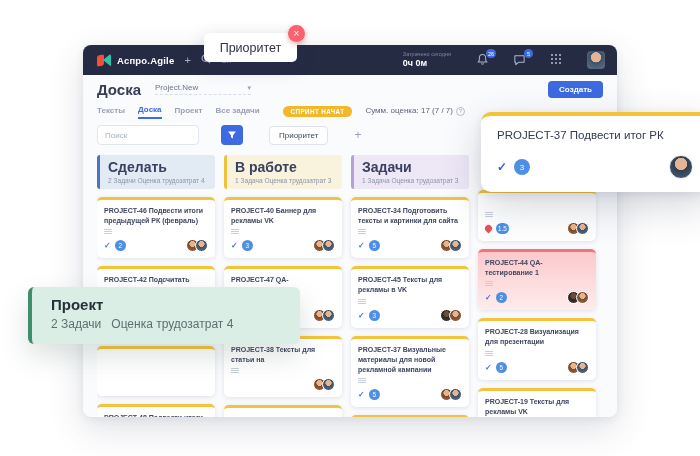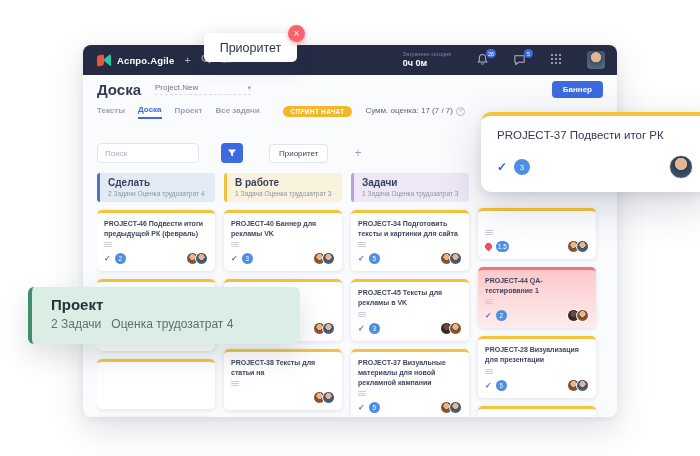--- a/index.html
+++ b/index.html
@@ -42,36 +42,36 @@
   .create-btn { margin-left:auto; background:#3d6ae0; color:#fff; font-size:8px; font-weight:600;
                 padding:4px 11px; border:none; border-radius:4px; cursor:pointer; }
   .row2 { display:flex; align-items:center; height:18px; margin-top:3px; gap:13px; }
   .tab { font-size:8px; color:#9aa1b5; font-weight:600; padding:2px 0 3px; cursor:pointer; }
   .tab.active { color:#3d6ae0; border-bottom:2px solid #3d6ae0; }
   .sprint-pill { margin-left:10px; background:#f2b82b; color:#fff; font-size:6.3px; font-weight:700;
                  letter-spacing:.4px; padding:2px 8px; border-radius:8px; white-space:nowrap; }
   .summary { font-size:8px; color:#5d6577; white-space:nowrap; }
   .help-ic { display:inline-flex; align-items:center; justify-content:center; width:9px; height:9px;
              border:1px solid #b6bccb; border-radius:50%; color:#9aa1b5; font-size:5.5px; margin-left:3px; vertical-align:middle; }
-  .row3 { display:flex; align-items:center; margin-top:23px; gap:22px; }
+  .row3 { display:flex; align-items:center; margin-top:5px; gap:22px; }
   .search-input { width:102px; height:20px; border:1px solid #e1e5ee; border-radius:4px; background:#fff;
                   font-size:8px; padding:0 7px; color:#3f475c; font-family:"Liberation Sans",sans-serif; }
   .search-input::placeholder { color:#a7aec0; }
   .funnel-btn { width:22px; height:20px; background:#3d6ae0; border:none; border-radius:4px; cursor:pointer;
                 display:flex; align-items:center; justify-content:center; }
   .chip { margin-left:4px; border:1px solid #dfe3ec; background:#fff; border-radius:4px; padding:4px 9px;
           font-size:8px; color:#3f475c; cursor:pointer; }
   .add-filter { font-size:12px; color:#9aa1b5; margin-left:4px; cursor:pointer; }
 
   
   .board { display:flex; gap:9px; padding:8px 7px 0 0; margin-top:2px; height:272px; overflow:hidden; }
   .column { width:118px; flex:0 0 118px; }
   .col-header { border-radius:3px; border-left:3px solid; padding:4px 8px 5px; }
   .col-header.ghost { visibility:hidden; height:27px; }
-  .col-title { font-size:10px; font-weight:700; color:#3a4160; }
+  .col-title { font-size:14px; font-weight:700; color:#3a4160; }
   .col-sub { font-size:6.6px; color:#8d94a8; margin-top:2px; white-space:nowrap; }
   .card { background:#fff; border-radius:5px; border-top:3px solid #f3c43b; margin-top:8px;
           padding:6px 7px 6px; box-shadow:0 1px 4px rgba(80,90,120,.16); cursor:pointer; }
   .card.alarm { background:linear-gradient(180deg,#fbc9cb 0%,#feecec 100%); border-top-color:#f3737b; }
   .card.ghost { height:50px; }
   .card-title { font-size:7px; font-weight:600; color:#3f4660; line-height:1.45; }
   .card-title:empty { height:10px; }
   .desc-ic { margin-top:3px; width:8px; }
   .desc-ic i { display:block; height:1px; background:#c7cdda; margin-bottom:1px; border-radius:1px; }
   .card-footer { margin-top:5px; display:flex; align-items:center; }
@@ -174,21 +174,21 @@
       </div>
     </header>
 
     <div class="content">
       <div class="row1">
         <span class="page-title">Доска</span>
         <div class="board-select">
           <span class="bs-label">Project.New</span>
           <span class="bs-chev">▾</span>
         </div>
-        <button class="create-btn">Баннер</button>
+        <button class="create-btn">Создать</button>
       </div>
 
       <div class="row2">
         <span class="tab">Тексты</span>
         <span class="tab active">Доска</span>
         <span class="tab">Проект</span>
         <span class="tab">Все задачи</span>
         <span class="sprint-pill">СПРИНТ НАЧАТ</span>
         <span class="summary"><span>Сумм. оценка: 17 (7 / 7)</span><span class="help-ic">?</span></span>
       </div>

